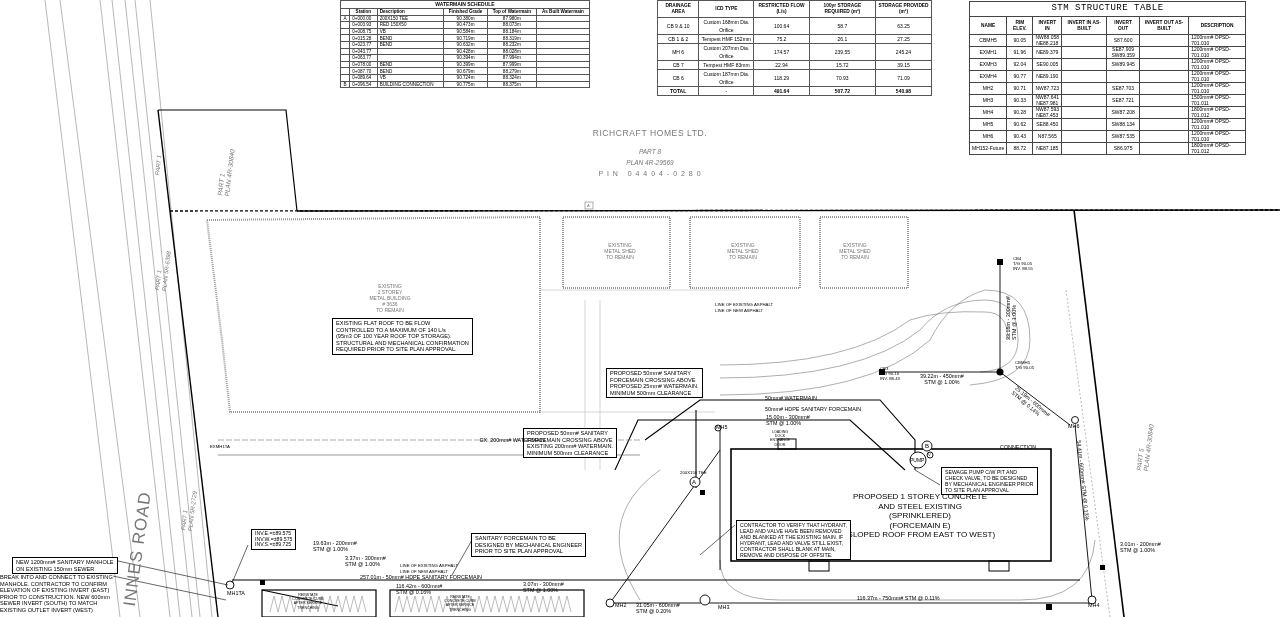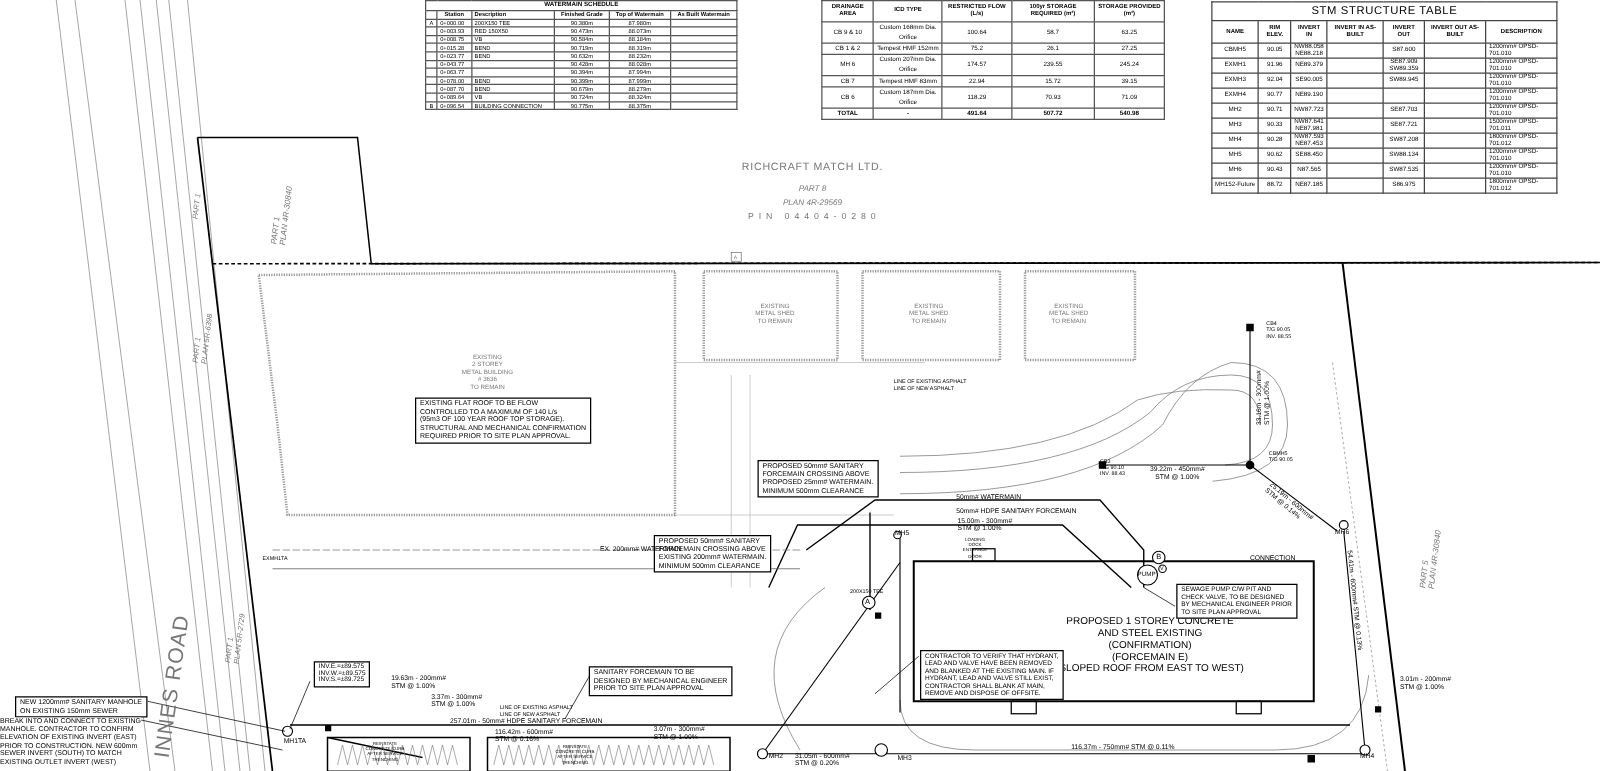--- a/index.html
+++ b/index.html
@@ -13,21 +13,21 @@
   #wm .title{text-align:center;font-weight:bold;font-size:5px;height:7px;}
   #wm th{font-weight:bold;text-align:center;}
   
   #dr{left:657px;top:0;width:275px;font-size:5px;border:1px solid #000;}
   #dr th,#dr td{border:0.6px solid #555;padding:0 2px;text-align:center;height:8px;line-height:8px;}
   #dr th{height:16px;line-height:6px;font-weight:bold;font-size:4.8px;}
   #dr tr.total td{font-weight:bold;border-top:1.2px solid #000;}
   
   #stm{left:969px;top:1px;width:277px;font-size:5px;border:1.2px solid #000;}
   #stm th,#stm td{border:0.6px solid #444;padding:0 2px;text-align:center;line-height:5.5px;}
-  #stm .title{font-size:9px;font-weight:normal;height:14px;letter-spacing:0.5px;}
+  #stm .title{font-size:9px;font-weight:normal;height:14px;letter-spacing:0.5px;font-family:Liberation Mono, monospace;}
   #stm th.h{font-weight:bold;font-size:4.8px;height:17px;}
   #stm td{height:10px;}
   #stm td.desc{text-align:left;}
   .note{position:absolute;background:#fff;border:1px solid #000;font-size:5.6px;line-height:6.6px;padding:1px 3px;white-space:pre;font-family:"Liberation Sans",sans-serif;}
   .lbl{position:absolute;font-size:5.4px;white-space:nowrap;line-height:6px;}
   .gray{color:#777;}
   .ital{font-style:italic;}
   .center{text-align:center;}
   .big{font-size:8.5px;color:#777;letter-spacing:0.6px;}
   .bldg{position:absolute;text-align:center;font-size:8px;line-height:9.5px;}
@@ -419,21 +419,21 @@
         <td style="white-space: pre;">88.72</td>
         <td style="white-space: pre;">NE87.185</td>
         <td style="white-space: pre;"></td>
         <td style="white-space: pre;">S86.975</td>
         <td style="white-space: pre;"></td>
         <td class="desc">1800mm# OPSD-701.012</td>
       </tr>
     </tbody>
 </table>
 
-<div class="abs center big" style="left:560px;top:128px;width:180px;">RICHCRAFT MATCH LTD.</div>
+<div class="abs center big" style="left:560px;top:128px;width:180px;">RICHCRAFT HOMES LTD.</div>
 <div class="abs center gray ital" style="left:590px;top:148px;width:120px;font-size:6.5px;">PART 8</div>
 <div class="abs center gray ital" style="left:590px;top:159px;width:120px;font-size:6.5px;">PLAN 4R-29569</div>
 <div class="abs center gray" style="left:560px;top:170px;width:180px;font-size:7px;white-space:pre;letter-spacing:1px;">P I N   0 4 4 0 4 - 0 2 8 0</div>
 <div class="abs gray" style="left:587px;top:203px;font-size:4px;">A</div>
 
 <div class="abs gray ital vert" style="left:216px;top:195px;font-size:6.5px;transform:rotate(-83deg);line-height:7px;"><span>PART 1</span><br><span>PLAN 4R-30840</span></div>
 <div class="abs gray ital vert" style="left:154px;top:175px;font-size:6px;transform:rotate(-83deg);">PART 1</div>
 <div class="abs gray ital vert" style="left:154px;top:290px;font-size:6px;transform:rotate(-83deg);line-height:7px;"><span>PART 1</span><br><span>PLAN 5R-6398</span></div>
 <div class="abs gray ital vert" style="left:180px;top:530px;font-size:6px;transform:rotate(-83deg);line-height:7px;"><span>PART 1</span><br><span>PLAN 5R-2729</span></div>
 <div class="abs gray ital vert" style="left:1135px;top:470px;font-size:6.5px;transform:rotate(-83deg);line-height:7px;"><span>PART 5</span><br><span>PLAN 4R-30840</span></div>
@@ -449,21 +449,21 @@
 TO REMAIN</div>
 <div class="abs center gray" style="left:708px;top:242px;width:70px;font-size:5px;line-height:6px;white-space:pre;">EXISTING
 METAL SHED
 TO REMAIN</div>
 <div class="abs center gray" style="left:820px;top:242px;width:70px;font-size:5px;line-height:6px;white-space:pre;">EXISTING
 METAL SHED
 TO REMAIN</div>
 <div class="bldg" style="left:840px;top:492px;width:160px;">
   <div>PROPOSED 1 STOREY CONCRETE</div>
   <div>AND STEEL EXISTING</div>
-  <div>(CONFIRMATION)</div>
+  <div>(SPRINKLERED)</div>
   <div>(FORCEMAIN E)</div>
   <div>(SLOPED ROOF FROM EAST TO WEST)</div>
 </div>
 <div class="abs center small" style="left:765px;top:430px;width:30px;font-size:3.6px;line-height:4.2px;white-space:pre;">LOADING
 DOCK
 ENTRANCE
 DOOR</div>
 
 <div class="note" style="left:332px;top:318px;">EXISTING FLAT ROOF TO BE FLOW
 CONTROLLED TO A MAXIMUM OF 140 L/s

